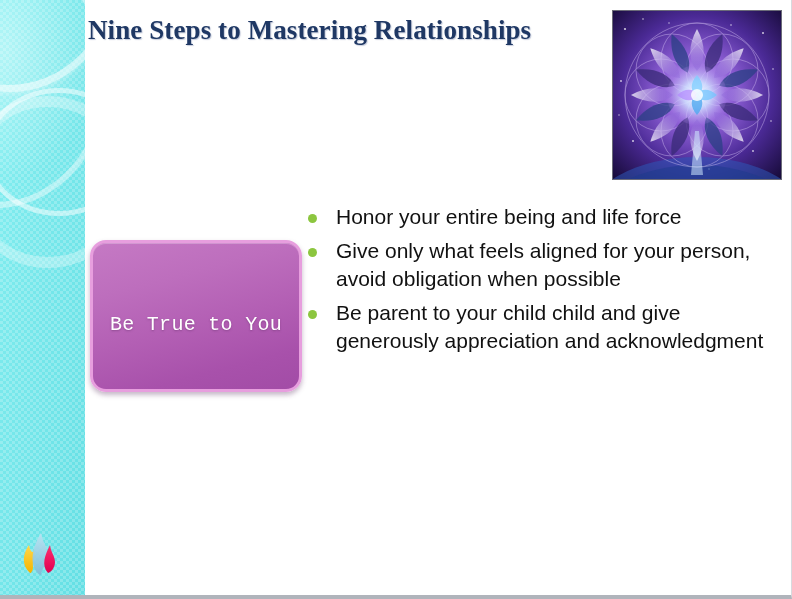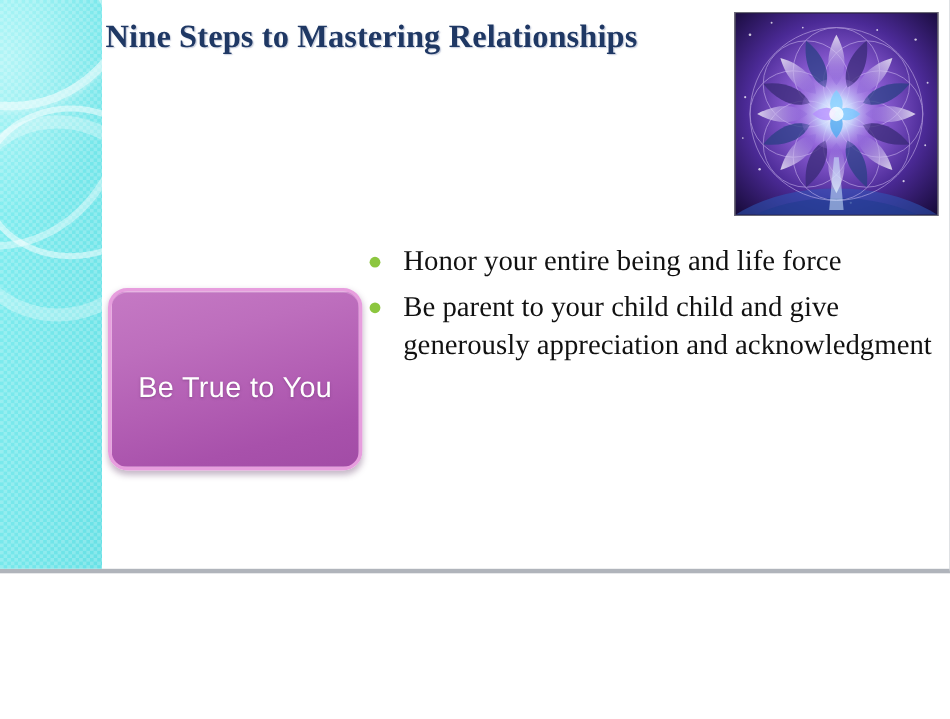--- a/index.html
+++ b/index.html
@@ -8,21 +8,21 @@
     padding: 0;
     background: #ffffff;
   }
   body {
     font-family: "Liberation Serif", serif;
   }
 
   #slide {
     position: relative;
     width: 792px;
-    height: 478px;
+    height: 599px;
     background: #ffffff;
     overflow: hidden;
     box-sizing: border-box;
     border-bottom: 4px solid #b0b4bb;
     border-right: 1px solid #d8dade;
   }
 
   
   .sidebar {
     position: absolute;
@@ -144,22 +144,22 @@
     border-radius: 16px;
     border: 3px solid #e79ede;
     background:
       linear-gradient(165deg, #c579c4 0%, #bd6ebd 28%, #b35fb4 55%, #a851ab 80%, #a24ca6 100%);
     box-shadow: 0 3px 5px rgba(90,50,95,.35), inset 0 1px 0 rgba(255,255,255,.25);
     display: flex;
     align-items: center;
     justify-content: center;
   }
   .callout-label {
-    font-family: Liberation Sans, sans-serif;
-    font-size: 24px;
+    font-family: Liberation Mono, monospace;
+    font-size: 20px;
     font-weight: 400;
     color: #ffffff;
     letter-spacing: .3px;
     text-shadow: 0 1px 2px rgba(110,55,115,.55);
     white-space: nowrap;
     margin-top: 16px;
   }
 
   
   .bullets {
@@ -168,22 +168,22 @@
     top: 203px;
     width: 482px;
     margin: 0;
     padding: 0;
     list-style: none;
   }
   .bullet-item {
     position: relative;
     padding-left: 32px;
     margin-bottom: 6px;
-    font-family: Liberation Serif, serif;
-    font-size: 24px;
+    font-family: Liberation Sans, sans-serif;
+    font-size: 21px;
     line-height: 1.33;
     color: #111111;
   }
   .bullet-dot {
     position: absolute;
     left: 4px;
     top: 11px;
     width: 9px;
     height: 9px;
     border-radius: 50%;
@@ -353,17 +353,21 @@
     <span class="callout-label">Be True to You</span>
   </div>
 
   <ul class="bullets">
     <li class="bullet-item">
       <span class="bullet-dot"></span>
       <span class="bullet-text">Honor your entire being and life force</span>
     </li>
     <li class="bullet-item">
       <span class="bullet-dot"></span>
+      <span class="bullet-text">Give only what feels aligned for your person, avoid obligation when possible</span>
+    </li>
+    <li class="bullet-item">
+      <span class="bullet-dot"></span>
       <span class="bullet-text">Be parent to your child child and give generously appreciation and acknowledgment</span>
     </li>
   </ul>
 
 </div>
 
 </body></html>

